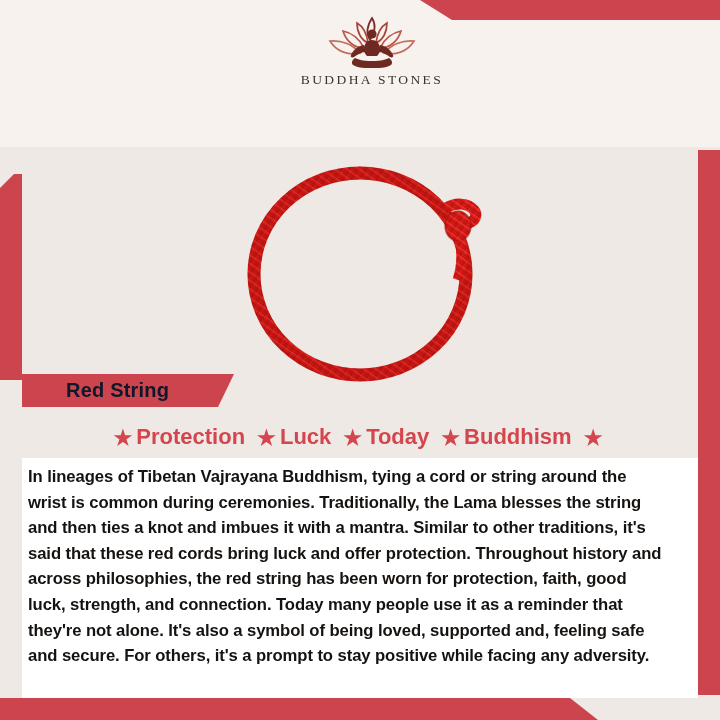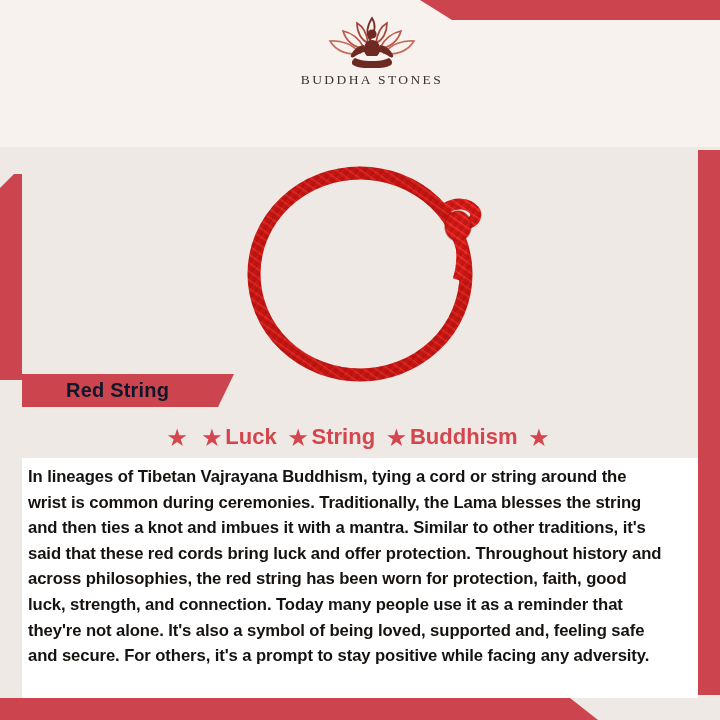--- a/index.html
+++ b/index.html
@@ -186,28 +186,29 @@
     </svg>
   </div>
 
   <div class="banner">
     <span class="banner-label">Red String</span>
   </div>
 
   <div class="benefits">
     <span class="benefit" style="color: rgb(212, 69, 78);">
       <span class="star" style="color: rgb(212, 69, 78);">★</span>
+      <span>Protection</span>
     </span>
     <span class="benefit" style="color: rgb(212, 69, 78);">
       <span class="star" style="color: rgb(212, 69, 78);">★</span>
       <span>Luck</span>
     </span>
     <span class="benefit" style="color: rgb(212, 69, 78);">
       <span class="star" style="color: rgb(212, 69, 78);">★</span>
-      <span>String</span>
+      <span>Today</span>
     </span>
     <span class="benefit" style="color: rgb(212, 69, 78);">
       <span class="star" style="color: rgb(212, 69, 78);">★</span>
       <span>Buddhism</span>
     </span>
     <span class="benefit" style="color: rgb(212, 69, 78);">
       <span class="star" style="color: rgb(212, 69, 78);">★</span>
     </span>
   </div>
 

